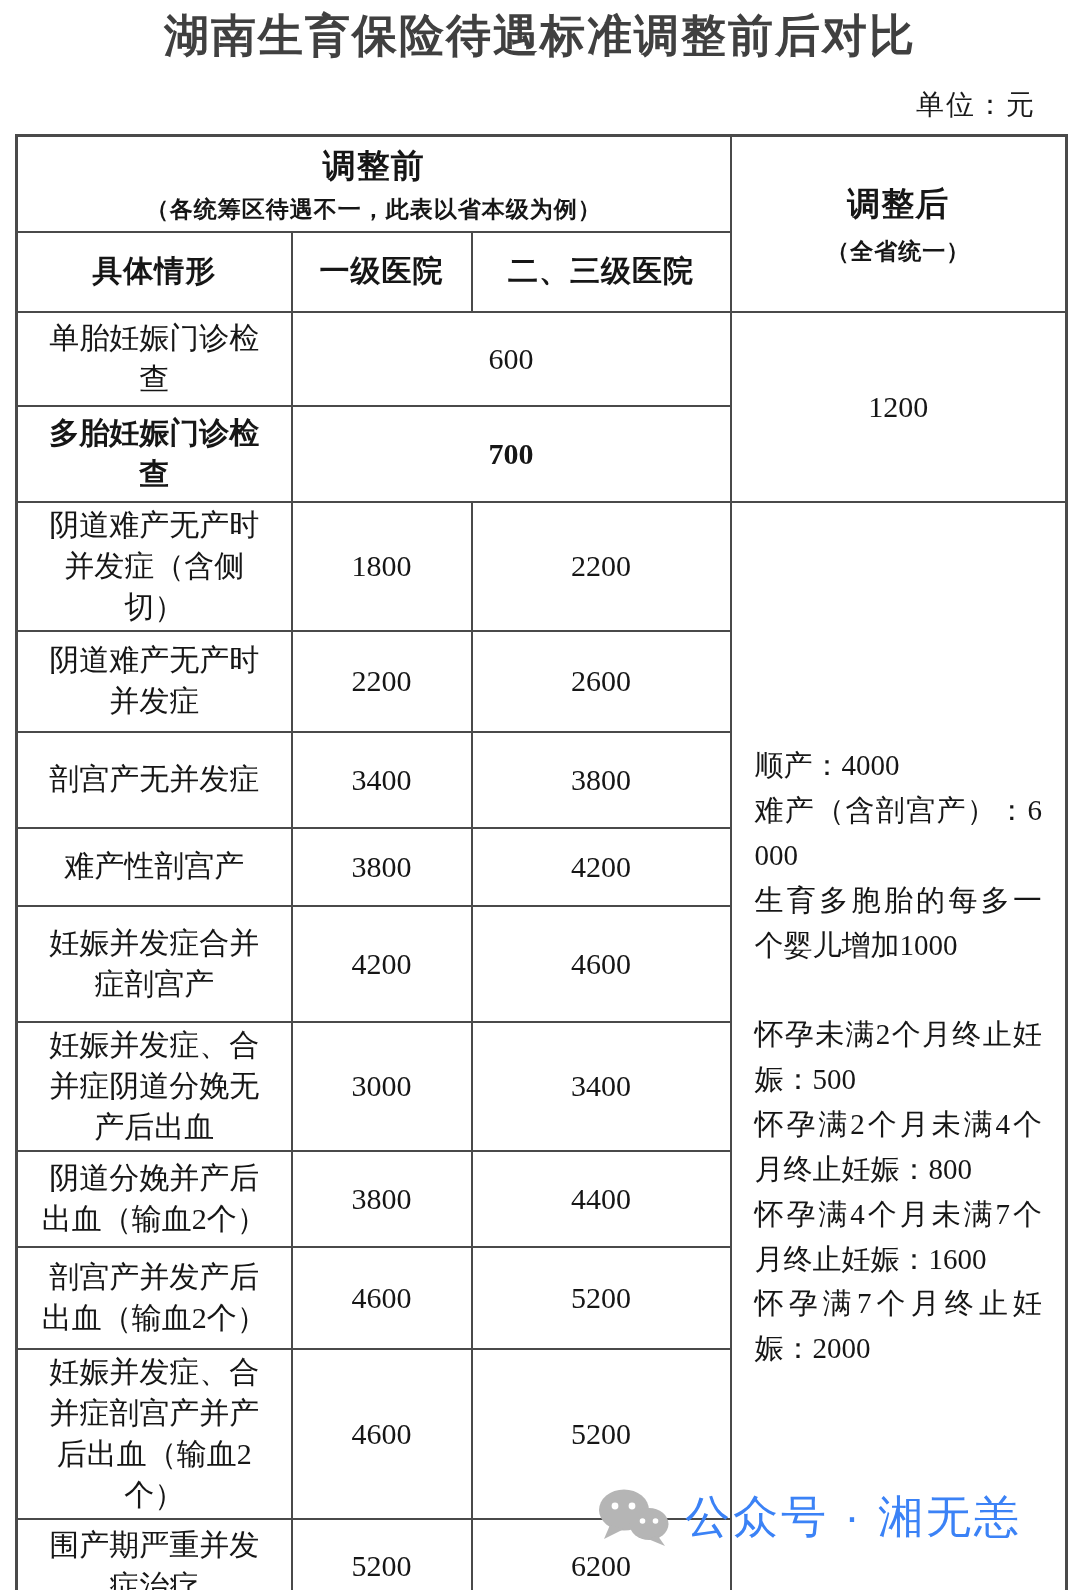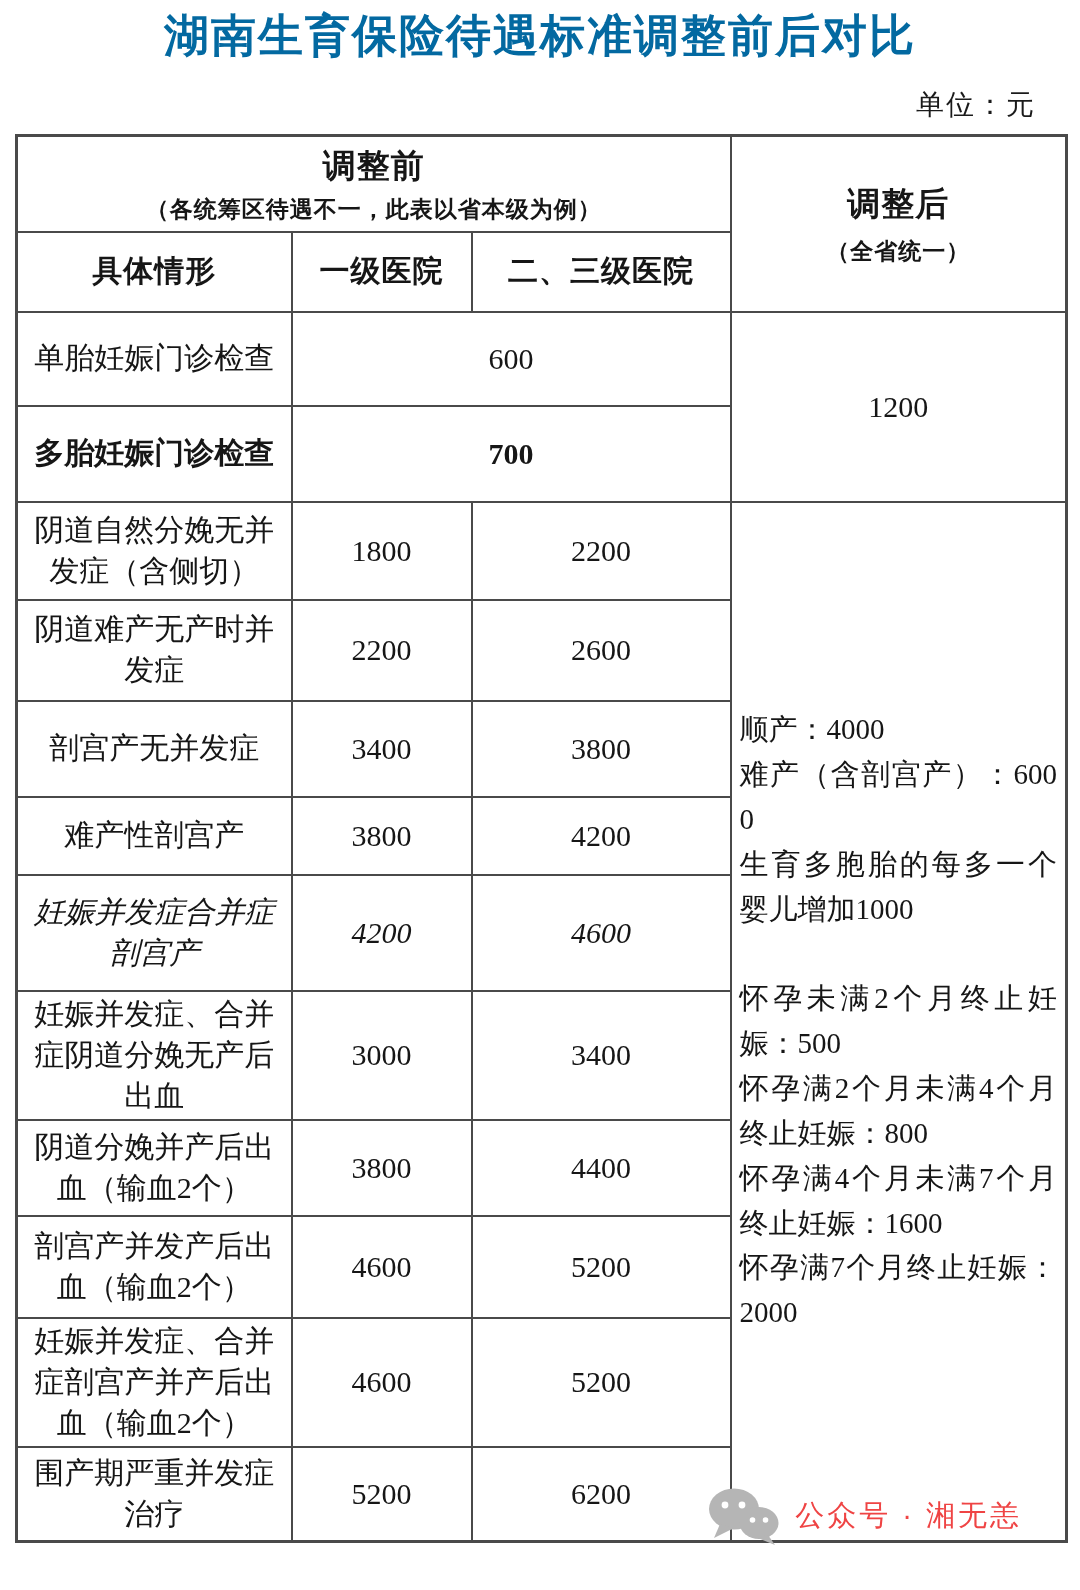--- a/index.html
+++ b/index.html
@@ -10,41 +10,41 @@
     position:relative;
     overflow:hidden;
   }
   .page-title{
     margin:6px 0 20px 0;
     text-align:center;
     font-family:"Liberation Sans","DejaVu Sans",sans-serif;
     font-weight:bold;
     font-size:45px;
     letter-spacing:2px;
-    color:#0369a1;
+    color:#404040;
   }
   .unit-line{
     text-align:right;
     margin:11px 44px 10px 0;
     font-size:28px;
     letter-spacing:2px;
     color:#1a1a1a;
   }
   table.benefits{
     border-collapse:collapse;
     table-layout:fixed;
     margin-left:15px;
     width:1050px;
     border:3px solid #4a4a4a;
   }
   table.benefits td{
     border:2px solid #4a4a4a;
     text-align:center;
     vertical-align:middle;
-    padding:2px 8px;
+    padding:2px 23px;
     font-size:30px;
     color:#161616;
     word-break:break-all;
   }
   td.hd{
     font-family:"Liberation Sans","DejaVu Sans",sans-serif;
     font-weight:bold;
     font-size:31px;
     letter-spacing:1px;
   }
@@ -67,36 +67,36 @@
   td.after-text-cell p.gap{margin-top:44px;}
   
   tr.h1{height:96px;}
   tr.h2{height:80px;}
   tr.r1{height:94px;}
   tr.r2{height:96px;font-weight:bold;}
   tr.r3{height:98px;}
   tr.r4{height:101px;}
   tr.r5{height:96px;margin-left:15px;}
   tr.r6{height:78px;}
-  tr.r7{height:116px;font-style:italic;}
+  tr.r7{height:116px;}
   tr.r8{height:127px;}
   tr.r9{height:96px;}
   tr.r10{height:102px;}
   tr.r11{height:122px;}
   tr.r12{height:95px;}
   .watermark{
     position:absolute;
     top:1487px;
     right:58px;
     display:flex;
     align-items:center;
     gap:14px;
-    color:#ef4444;
+    color:#3b82f6;
     font-family:"Liberation Sans","DejaVu Sans",sans-serif;
-    font-size:29px;
+    font-size:45px;
     letter-spacing:3px;
   }
   .watermark svg{display:block;}
 </style>
 </head>
 <body>
 
 <h1 class="page-title">湖南生育保险待遇标准调整前后对比</h1>
 
 <div class="unit-line">单位：元</div>
@@ -129,21 +129,21 @@
       <td>单胎妊娠门诊检查</td>
       <td colspan="2" class="num">600</td>
       <td rowspan="2" class="num">1200</td>
     </tr>
     <tr class="r2">
       <td>多胎妊娠门诊检查</td>
       <td colspan="2" class="num">700</td>
     </tr>
 
     <tr class="r3">
-      <td>阴道自然分娩无并发症（含侧切）</td>
+      <td>阴道难产无产时并发症（含侧切）</td>
       <td class="num">1800</td>
       <td class="num">2200</td>
       <td rowspan="10" class="after-text-cell">
         <p>顺产：4000</p>
         <p>难产（含剖宫产）：6000</p>
         <p>生育多胞胎的每多一个婴儿增加1000</p>
         <p class="gap">怀孕未满2个月终止妊娠：500</p>
         <p>怀孕满2个月未满4个月终止妊娠：800</p>
         <p>怀孕满4个月未满7个月终止妊娠：1600</p>
         <p>怀孕满7个月终止妊娠：2000</p>

